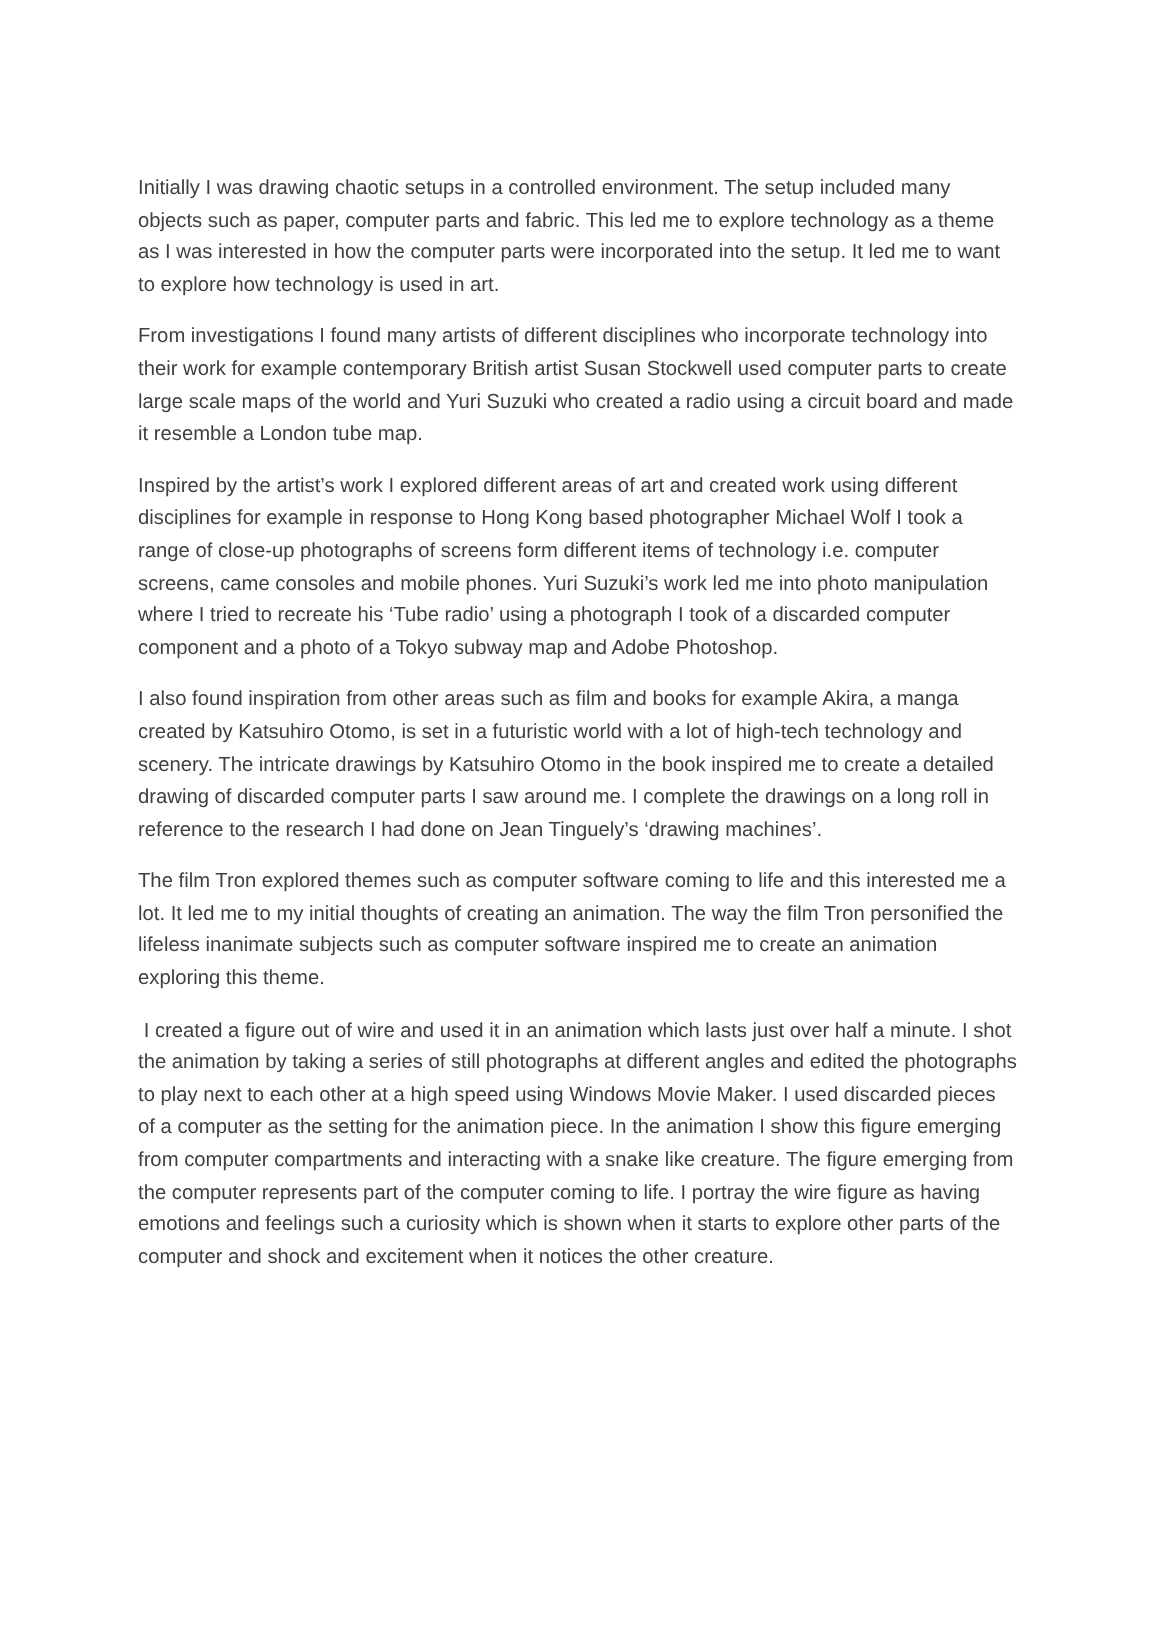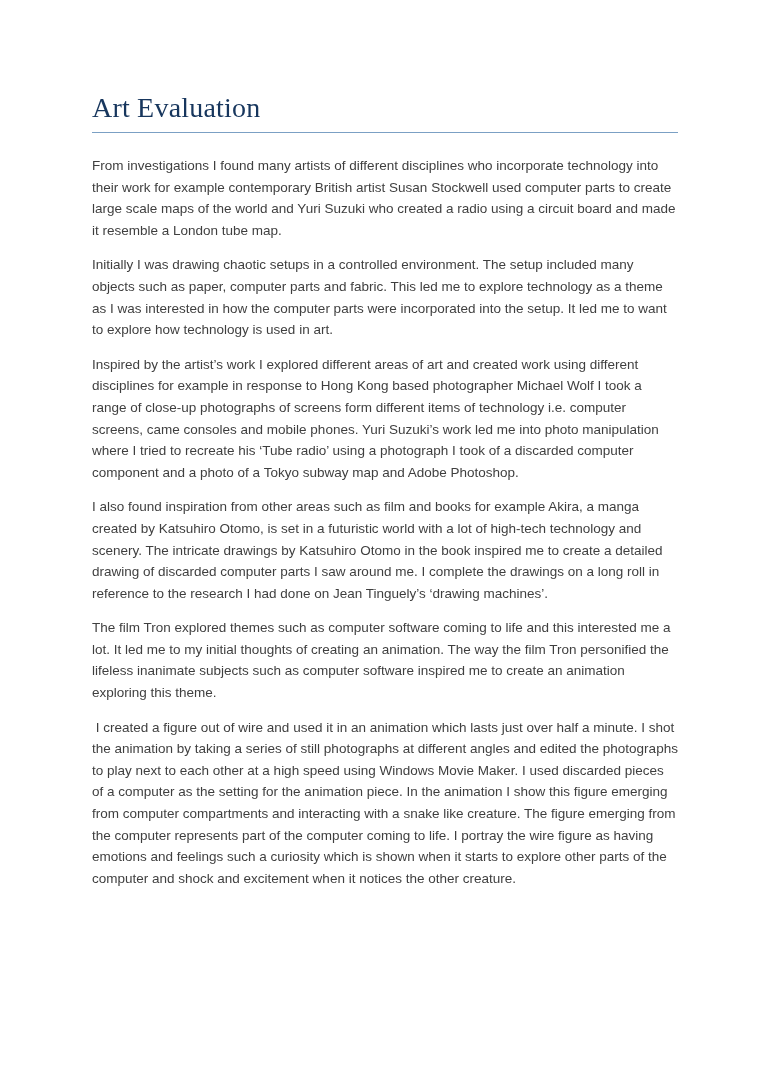--- a/index.html
+++ b/index.html
@@ -39,23 +39,22 @@
     line-height: 21.6px;
     color: #3f3f3f;
     text-align: left;
     white-space: pre-wrap;
   }
 </style>
 </head>
 <body>
 
 <div class="page">
-  <h1 class="doc-title">Art Evaluation</h1>
 
   <div class="doc-body">
+    <p class="para">Initially I was drawing chaotic setups in a controlled environment. The setup included many objects such as paper, computer parts and fabric. This led me to explore technology as a theme as I was interested in how the computer parts were incorporated into the setup. It led me to want to explore how technology is used in art.</p>
     <p class="para">From investigations I found many artists of different disciplines who incorporate technology into their work for example contemporary British artist Susan Stockwell used computer parts to create large scale maps of the world and Yuri Suzuki who created a radio using a circuit board and made it resemble a London tube map.</p>
-    <p class="para">Initially I was drawing chaotic setups in a controlled environment. The setup included many objects such as paper, computer parts and fabric. This led me to explore technology as a theme as I was interested in how the computer parts were incorporated into the setup. It led me to want to explore how technology is used in art.</p>
     <p class="para">Inspired by the artist’s work I explored different areas of art and created work using different disciplines for example in response to Hong Kong based photographer Michael Wolf I took a range of close-up photographs of screens form different items of technology i.e. computer screens, came consoles and mobile phones. Yuri Suzuki’s work led me into photo manipulation where I tried to recreate his ‘Tube radio’ using a photograph I took of a discarded computer component and a photo of a Tokyo subway map and Adobe Photoshop.</p>
     <p class="para">I also found inspiration from other areas such as film and books for example Akira, a manga created by Katsuhiro Otomo, is set in a futuristic world with a lot of high-tech technology and scenery. The intricate drawings by Katsuhiro Otomo in the book inspired me to create a detailed drawing of discarded computer parts I saw around me. I complete the drawings on a long roll in reference to the research I had done on Jean Tinguely’s ‘drawing machines’.</p>
     <p class="para">The film Tron explored themes such as computer software coming to life and this interested me a lot. It led me to my initial thoughts of creating an animation. The way the film Tron personified the lifeless inanimate subjects such as computer software inspired me to create an animation exploring this theme.</p>
     <p class="para"> I created a figure out of wire and used it in an animation which lasts just over half a minute. I shot the animation by taking a series of still photographs at different angles and edited the photographs to play next to each other at a high speed using Windows Movie Maker. I used discarded pieces of a computer as the setting for the animation piece. In the animation I show this figure emerging from computer compartments and interacting with a snake like creature. The figure emerging from the computer represents part of the computer coming to life. I portray the wire figure as having emotions and feelings such a curiosity which is shown when it starts to explore other parts of the computer and shock and excitement when it notices the other creature.</p>
   </div>
 </div>
 
 </body></html>

